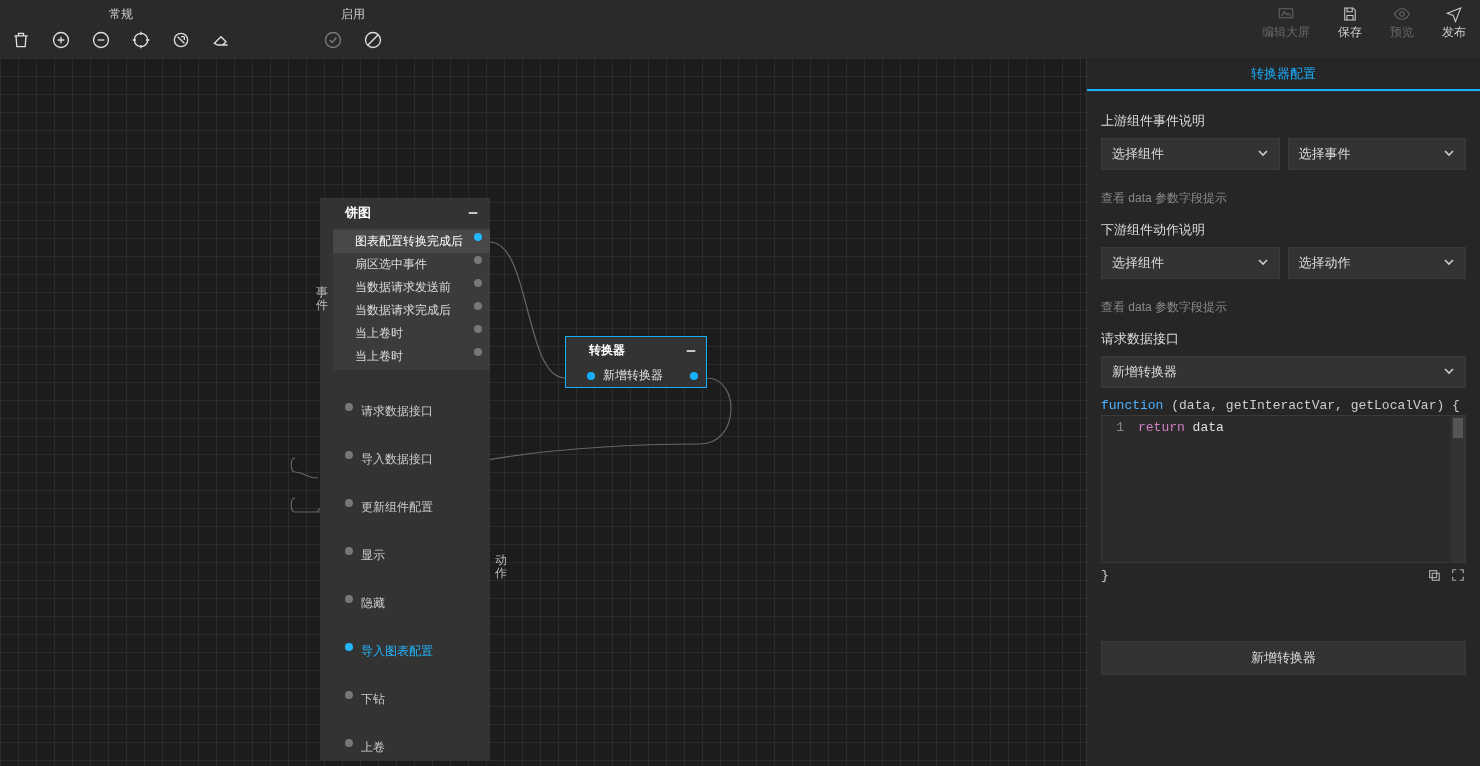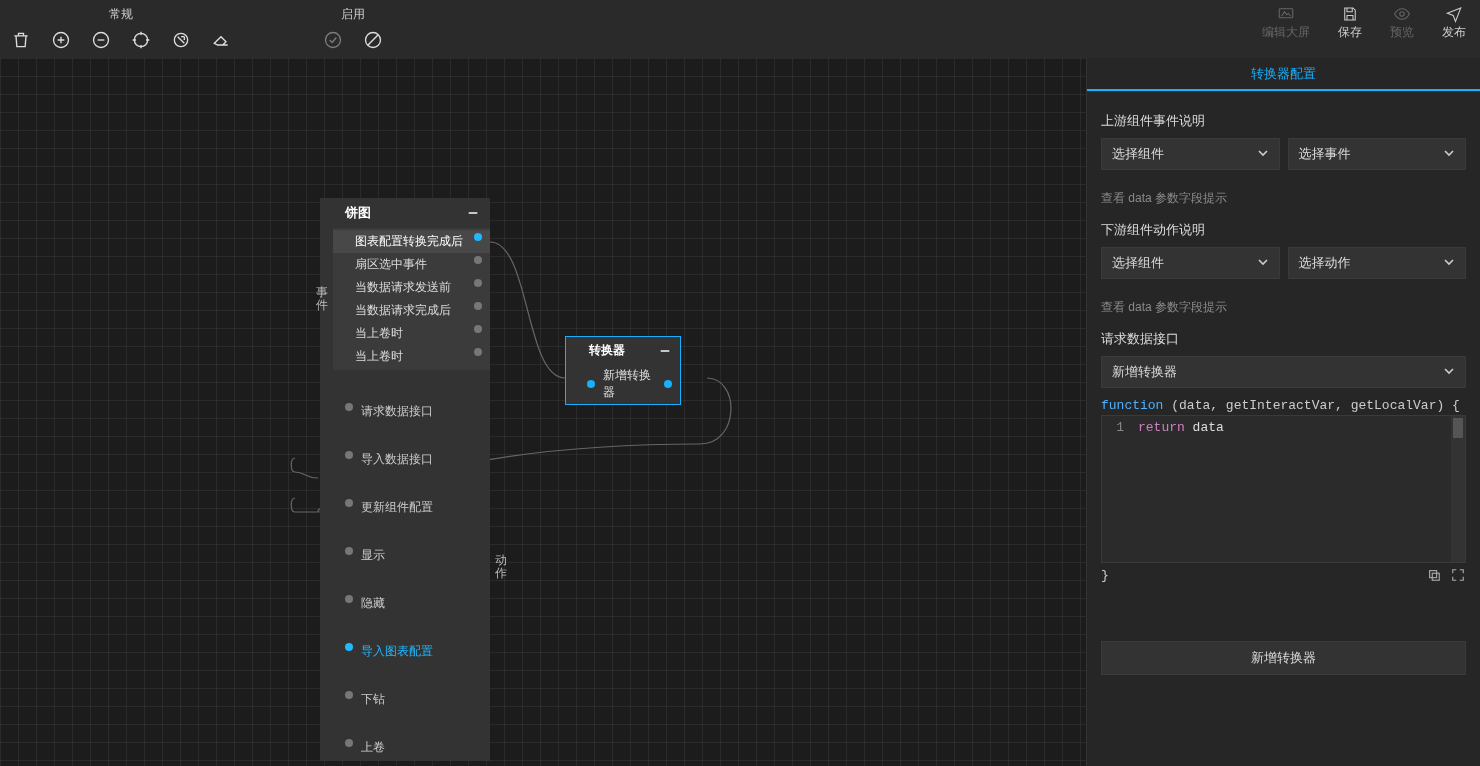--- a/index.html
+++ b/index.html
@@ -117,21 +117,21 @@
     padding:3px 8px 3px 12px;
     margin-top:25px;
   }
   .actions-block .row .dot.left { margin-right:8px; }
   .actions-block .row .label { flex:1; color:#ccc; }
   .actions-block .row.active .dot.left { background:#23b7ff; }
   .actions-block .row.active .label { color:#23b7ff; }
 
   
   .node.trans {
-    left:565px; top:278px; width:116px;
+    left:565px; top:278px; width:142px;
     border:1.5px solid #17b0ff;
   }
   .node.trans .node-header {
     background:#333; padding:5px 8px 5px 10px; font-size:12px;
   }
   .node.trans .trow {
     background:#333; display:flex; align-items:center;
     padding:3px 8px 3px 8px; font-size:12px; position:relative;
   }
   .trow .dot { background:#17b0ff; }

